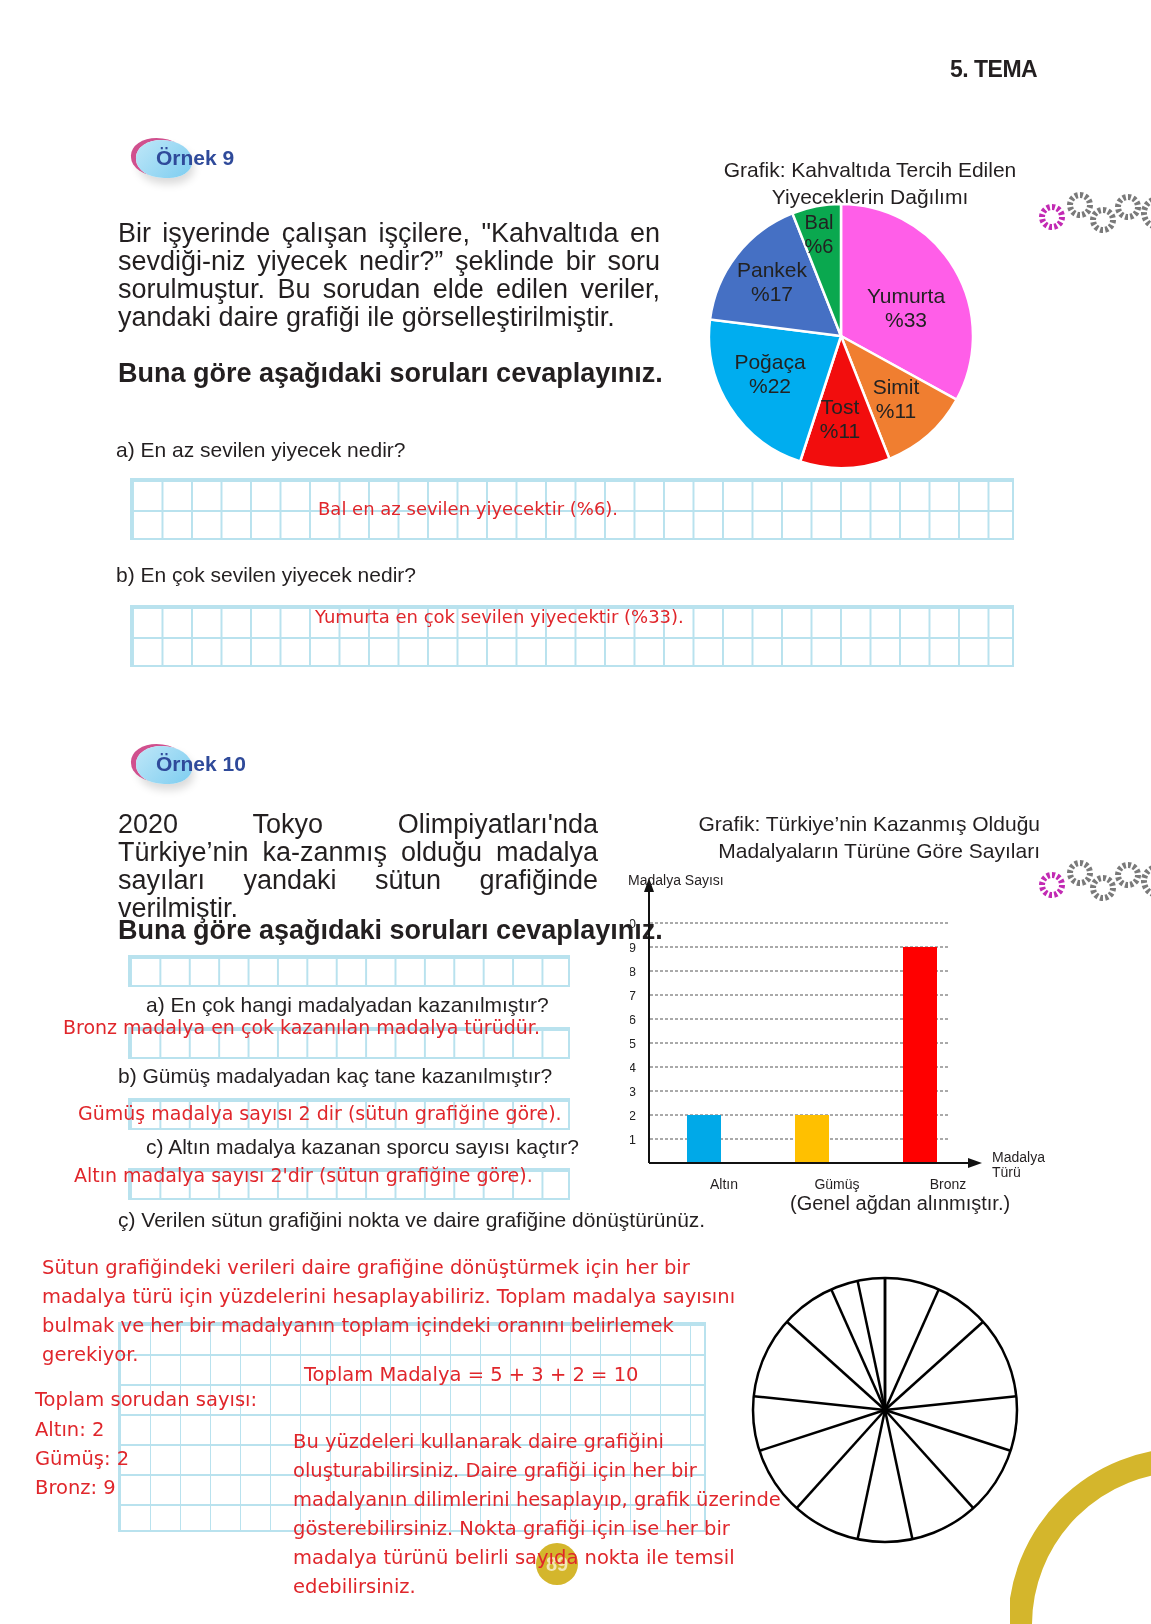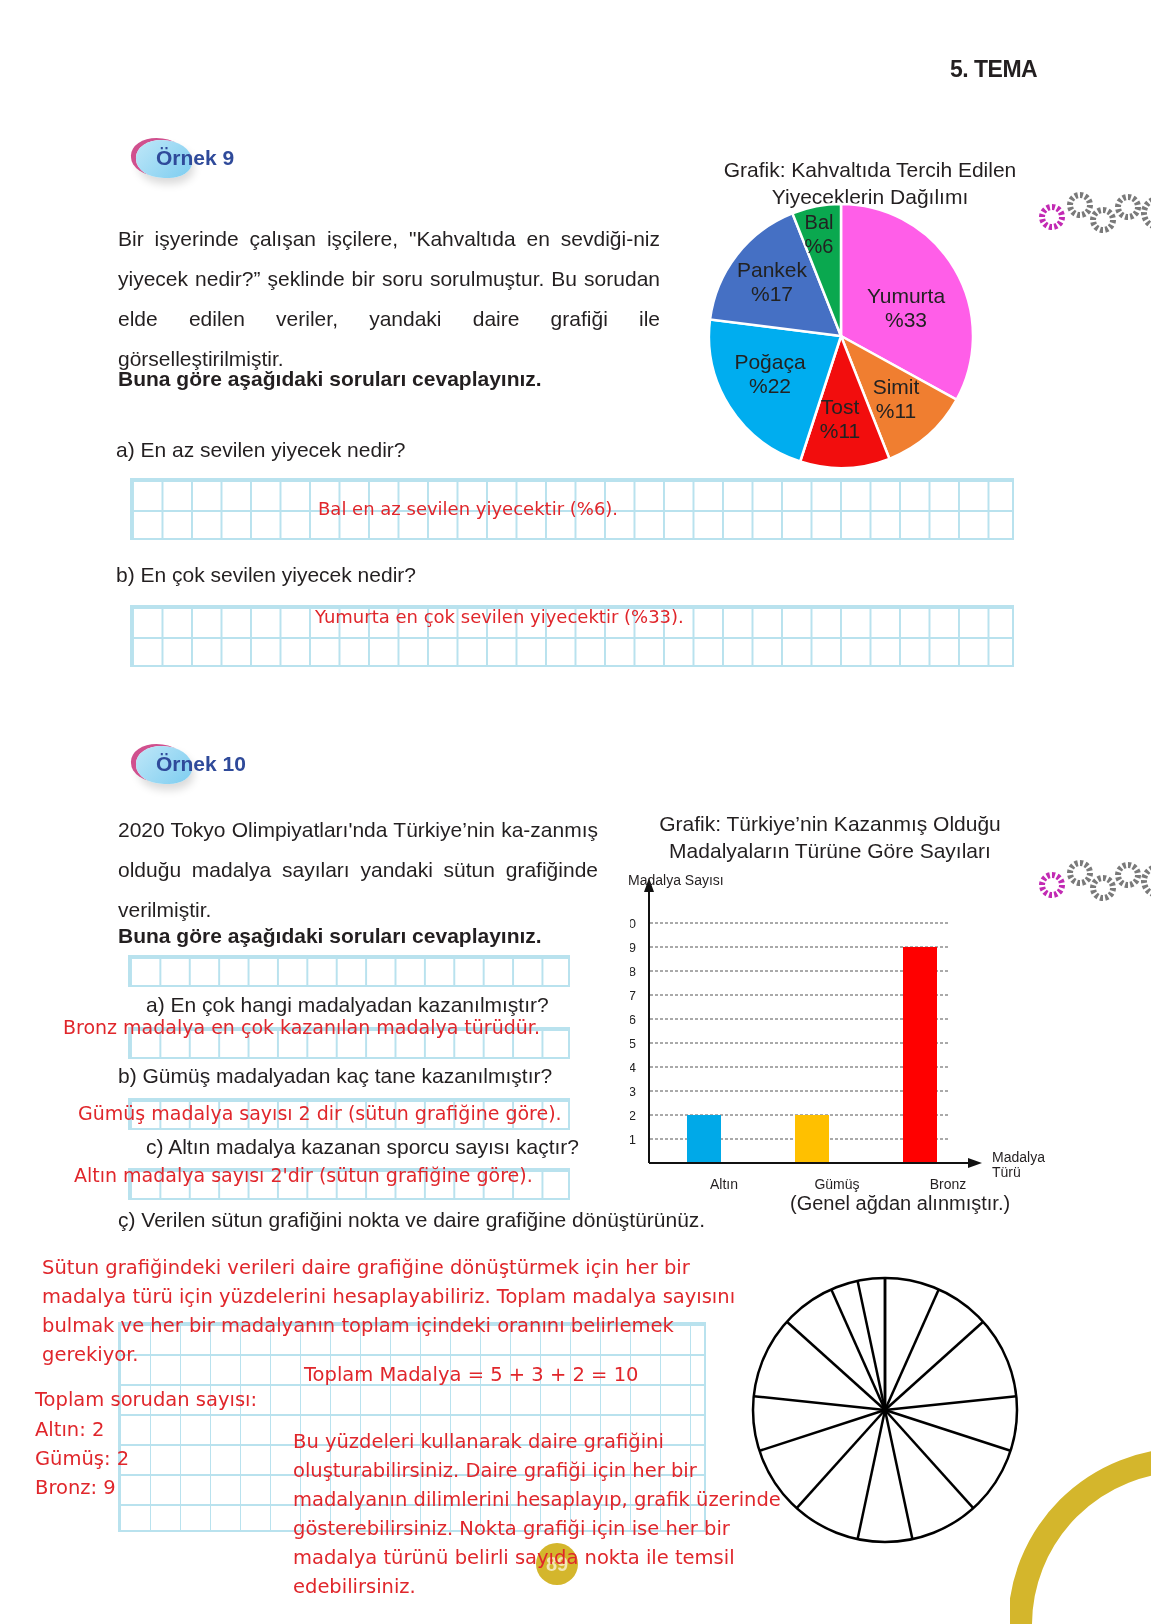--- a/index.html
+++ b/index.html
@@ -5,21 +5,21 @@
   html, body { margin: 0; padding: 0; background: #ffffff; }
   body { width: 1151px; height: 1624px; position: relative; overflow: hidden;
          font-family: "Liberation Sans", sans-serif; color: #231f20; }
   .abs { position: absolute; }
   .tema { left: 950px; top: 56px; font-size: 23px; font-weight: bold; letter-spacing: -0.5px; }
   .badge { width: 120px; height: 48px; }
   .badge .blob { position: absolute; left: 8px; top: 6px; width: 56px; height: 38px;
                  border-radius: 50% 60% 45% 55%; background: linear-gradient(135deg,#bfe7f8 0%,#7dcdf0 100%);
                  box-shadow: -5px -2px 0 #d0508e, 2px 6px 8px rgba(0,0,0,0.15); }
   .badge .txt { position: absolute; left: 28px; top: 12px; font-size: 21px; font-weight: bold; color: #2f4a9a; }
-  .para { font-size: 21px; line-height: 40px; text-align: justify; }
+  .para { font-size: 27px; line-height: 28px; text-align: justify; }
   .bold { font-weight: bold; }
   .q { font-size: 21px; }
   .ans { color: #e0262b; font-family: "DejaVu Sans", sans-serif; font-size: 18px; }
   .grid { border: 2px solid #b9e2ee;
           background-image:
             linear-gradient(to right, #b9e2ee 1.5px, transparent 1.5px),
             linear-gradient(to bottom, #b9e2ee 2px, transparent 2px);
           box-sizing: border-box; }
   .chart-title { font-size: 21px; text-align: center; line-height: 27px; }
   .pie-label { font-size: 21px; text-align: center; line-height: 24px; color: #222; }
@@ -101,21 +101,21 @@
 <div class="abs q" style="left:118px; top:1064px;">b) Gümüş madalyadan kaç tane kazanılmıştır?</div>
 <div class="abs grid" style="left:128px; top:1098px; width:442px; height:32px; background-size:29.4px 32px;"></div>
 <div class="abs ans" style="left:78px; top:1102px; font-size:19px;">Gümüş madalya sayısı 2 dir (sütun grafiğine göre).</div>
 
 <div class="abs q" style="left:146px; top:1135px;">c) Altın madalya kazanan sporcu sayısı kaçtır?</div>
 <div class="abs grid" style="left:128px; top:1168px; width:442px; height:32px; background-size:29.4px 32px;"></div>
 <div class="abs ans" style="left:74px; top:1164px; font-size:19px;">Altın madalya sayısı 2'dir (sütun grafiğine göre).</div>
 
 <div class="abs q" style="left:118px; top:1208px;">ç) Verilen sütun grafiğini nokta ve daire grafiğine dönüştürünüz.</div>
 
-<div class="abs chart-title" style="left:620px; top:810px; width:420px; text-align:center;"><span>Grafik: Türkiye’nin Kazanmış Olduğu Madalyaların Türüne Göre Sayıları</span></div>
+<div class="abs chart-title" style="left:620px; top:810px; width:420px; text-align:right;"><span>Grafik: Türkiye’nin Kazanmış Olduğu Madalyaların Türüne Göre Sayıları</span></div>
 <svg class="abs" style="left:630px; top:868px;" width="440" height="320" viewBox="0 0 440 320">
 
   <g stroke="#555" stroke-width="1" stroke-dasharray="3 2">
     <line x1="20" y1="55" x2="320" y2="55"></line>
     <line x1="20" y1="79" x2="320" y2="79"></line>
     <line x1="20" y1="103" x2="320" y2="103"></line>
     <line x1="20" y1="127" x2="320" y2="127"></line>
     <line x1="20" y1="151" x2="320" y2="151"></line>
     <line x1="20" y1="175" x2="320" y2="175"></line>
     <line x1="20" y1="199" x2="320" y2="199"></line>

